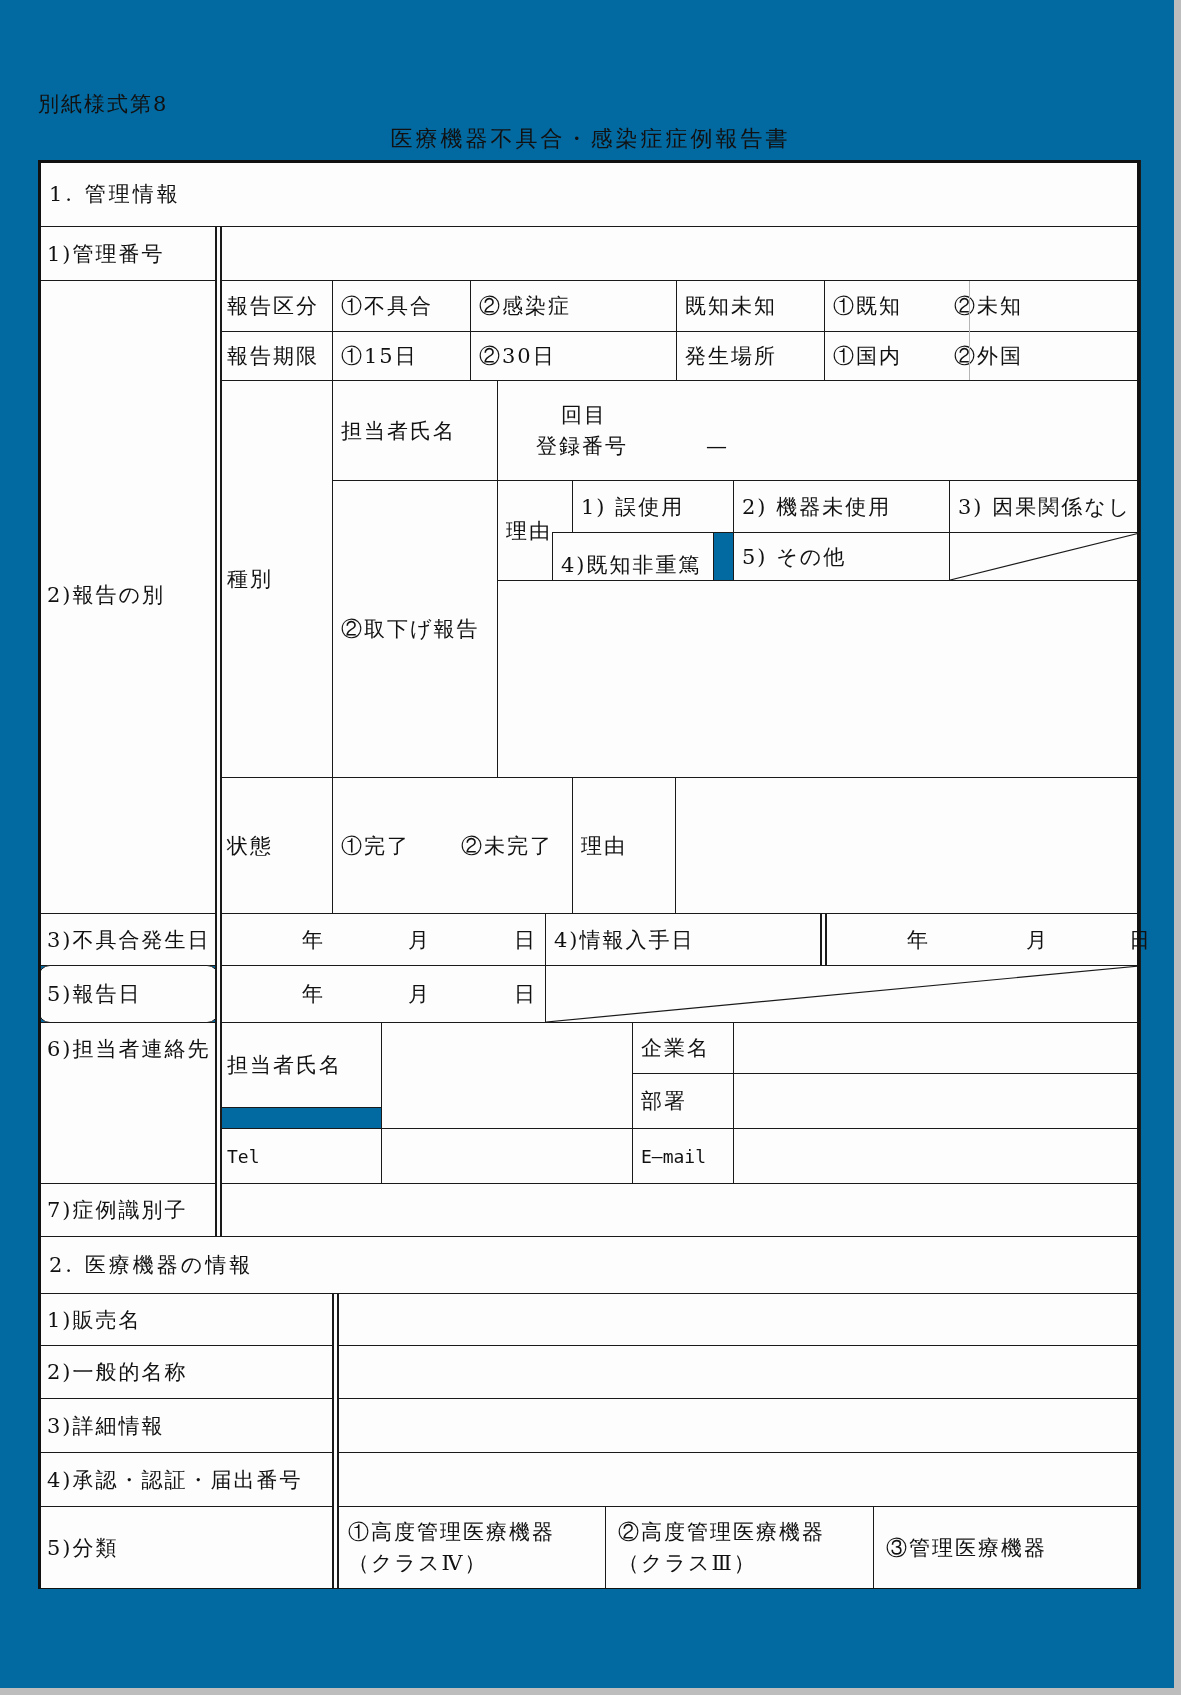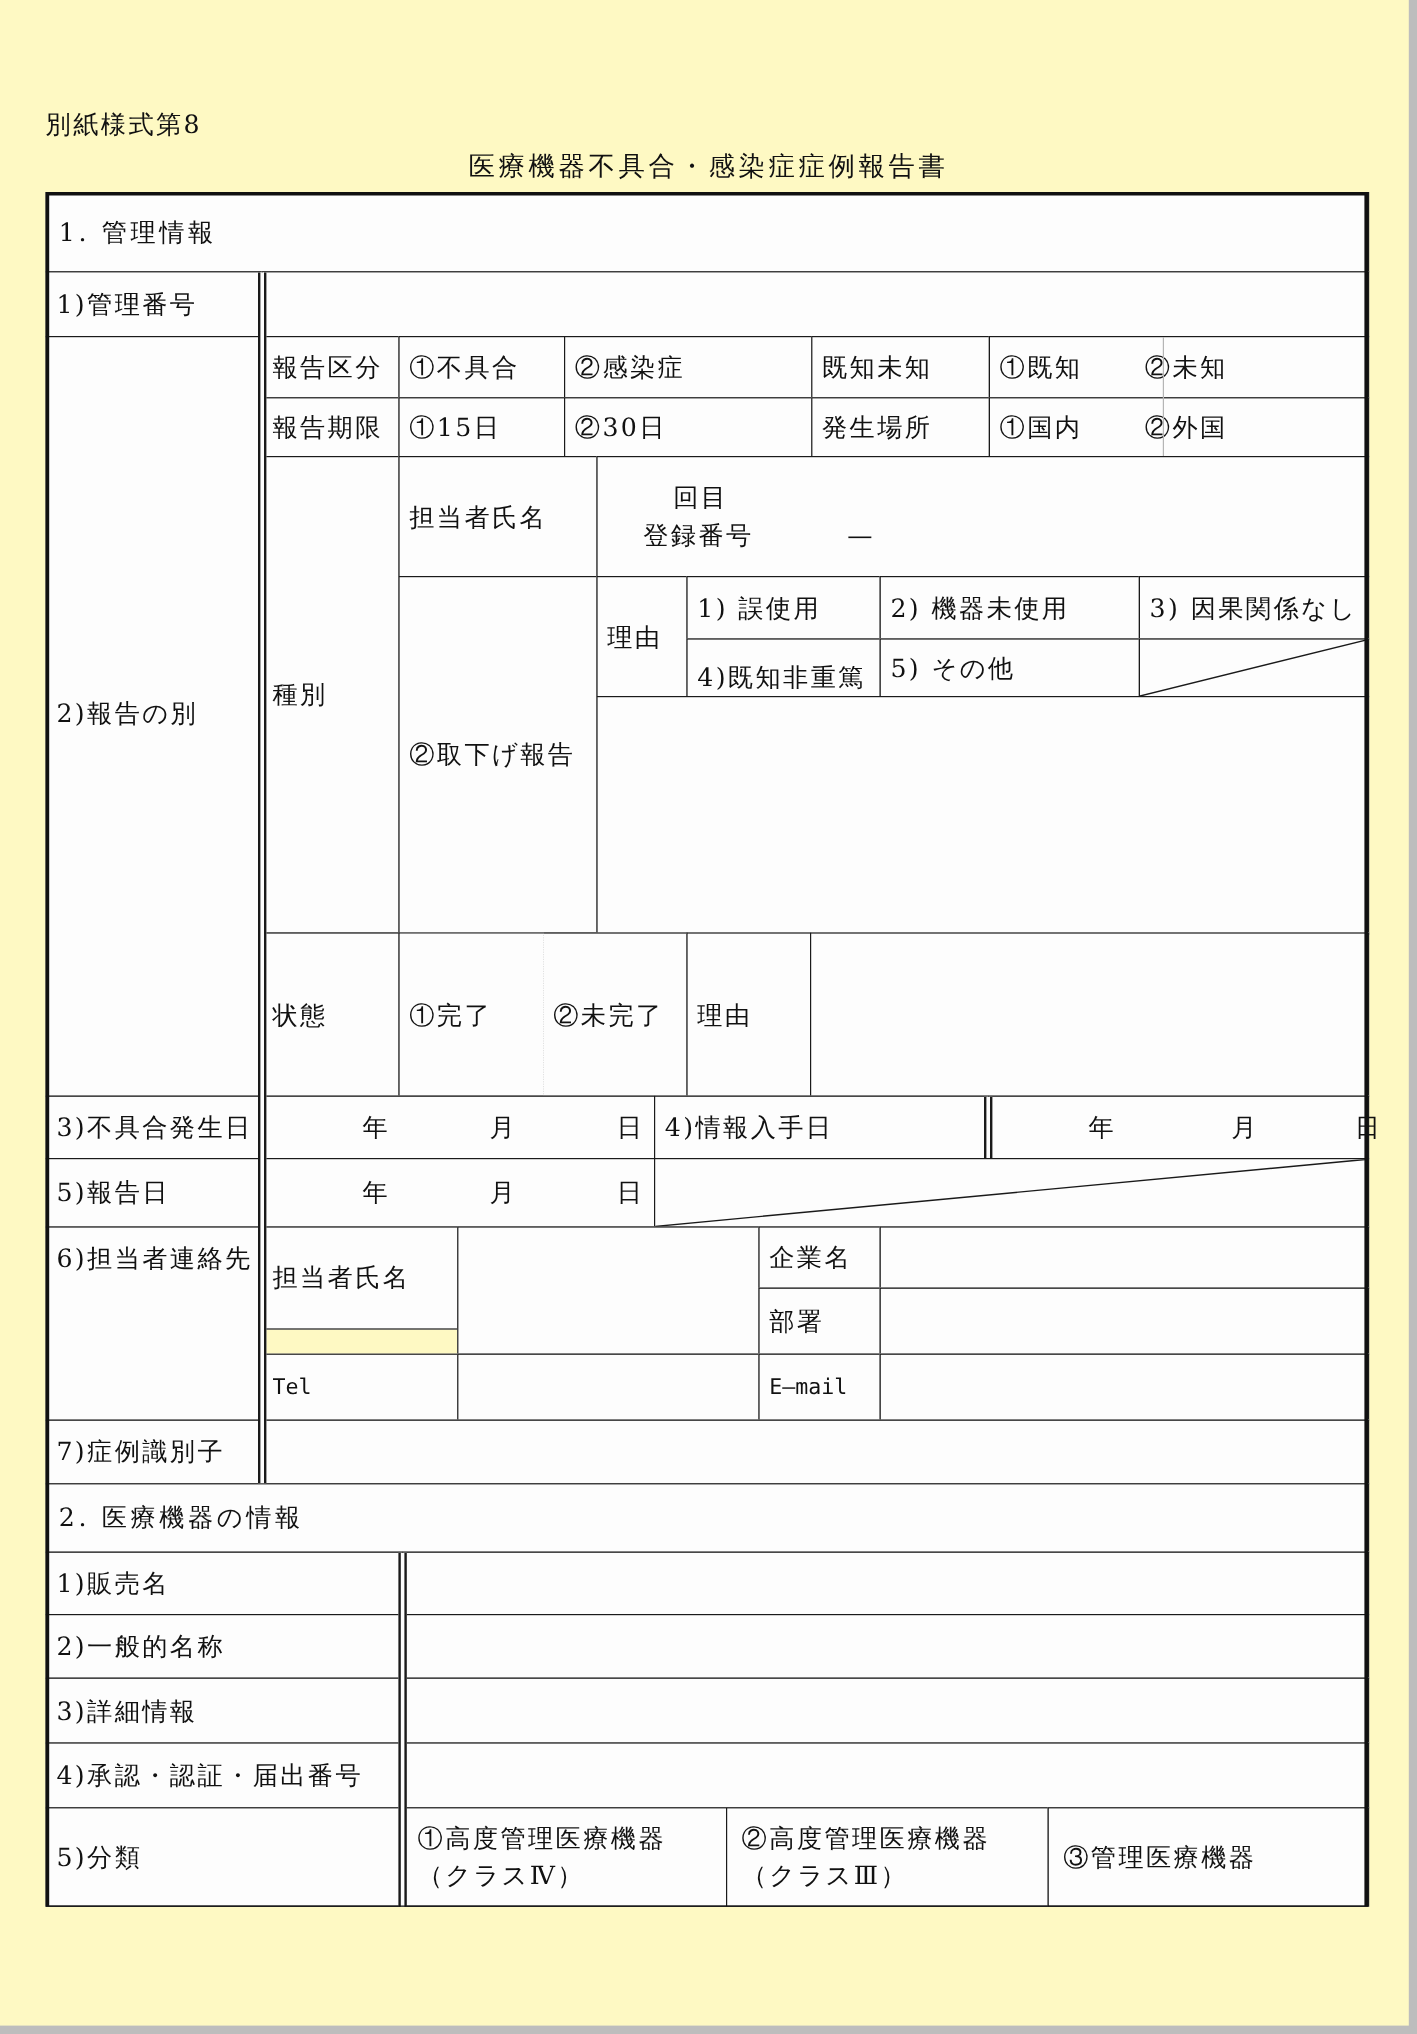--- a/index.html
+++ b/index.html
@@ -1,17 +1,17 @@
 <!DOCTYPE html>
 <html><head>
 <meta charset="utf-8">
 <style>
   html,body{margin:0;padding:0;}
   body{background:#e8e8e8;font-family:"DejaVu Serif","Liberation Serif",serif;}
-  .page{position:relative;width:1181px;height:1695px;background:#fef9c3;overflow:hidden;color:#111;}
+  .page{position:relative;width:1181px;height:1695px;background:#0369a1;overflow:hidden;color:#111;}
   .edge-right{position:absolute;right:0;top:0;width:7px;height:1695px;background:#bdbdbd;}
   .edge-bottom{position:absolute;left:0;bottom:0;width:1181px;height:7px;background:#bdbdbd;}
   .hdr-label{position:absolute;left:38px;top:90px;font-size:21px;letter-spacing:2px;}
   .doc-title{position:absolute;left:0;top:124px;width:1181px;text-align:center;font-size:22px;letter-spacing:3px;}
   .form-outline{position:absolute;left:38px;top:160px;width:1102px;height:1429px;
     border:3px solid #111;border-bottom-width:1px;box-sizing:border-box;z-index:6;pointer-events:none;}
   .cell{position:absolute;box-sizing:border-box;border:1px solid #1a1a1a;background:#fdfdfd;
     display:flex;align-items:center;padding:0 8px;font-size:21px;letter-spacing:2px;white-space:nowrap;z-index:1;}
   .cell.empty{background:#fdfdfd;}
   .top-align{align-items:flex-start;padding-top:12px;}
@@ -70,21 +70,21 @@
   </div>
 
   <div class="cell" style="left:332px;top:480px;width:166px;height:298px;">②取下げ報告</div>
 
   <div class="cell" style="left:497px;top:480px;width:76px;height:101px;">理由</div>
 
   <div class="cell" style="left:572px;top:480px;width:162px;height:53px;">1) 誤使用</div>
   <div class="cell" style="left:733px;top:480px;width:217px;height:53px;">2) 機器未使用</div>
   <div class="cell" style="left:949px;top:480px;width:192px;height:53px;">3) 因果関係なし</div>
 
-  <div class="cell" style="left:572px;top:532px;width:162px;height:65px;">4)既知非重篤</div>
+  <div class="cell" style="left:552px;top:532px;width:162px;height:65px;">4)既知非重篤</div>
   <div class="cell" style="left:733px;top:532px;width:217px;height:49px;">5) その他</div>
   <div class="cell empty" style="left:949px;top:532px;width:192px;height:49px;"></div>
   <svg class="diag-svg" style="left:950px;top:533px;" width="190" height="47">
     <line x1="0" y1="47" x2="190" y2="0" stroke="#1a1a1a" stroke-width="1.2"></line>
   </svg>
 
   <div class="cell empty" style="left:497px;top:580px;width:644px;height:199px;"></div>
 
   <div class="cell" style="left:218px;top:777px;width:115px;height:137px;">状態</div>
   <div class="cell dotted-right" style="left:332px;top:777px;width:122px;height:137px;">①完了</div>
@@ -98,21 +98,21 @@
     <span class="gap83">月</span>
     <span class="gap83">日</span>
   </div>
   <div class="cell" style="left:545px;top:913px;width:279px;height:53px;">4)情報入手日</div>
   <div class="cell datecell" style="left:823px;top:913px;width:318px;height:53px;">
     <span class="gap75">年</span>
     <span class="gap96">月</span>
     <span class="gap80">日</span>
   </div>
 
-  <div class="cell" style="left:38px;top:965px;width:181px;height:58px;">5)報告日</div>
+  <div class="cell" style="left:38px;top:965px;width:181px;height:58px;border-radius:12px;">5)報告日</div>
   <div class="cell datecell" style="left:218px;top:965px;width:328px;height:58px;">
     <span class="gap75">年</span>
     <span class="gap83">月</span>
     <span class="gap83">日</span>
   </div>
   <div class="cell empty" style="left:545px;top:965px;width:596px;height:58px;"></div>
   <svg class="diag-svg" style="left:546px;top:966px;" width="594" height="56">
     <line x1="0" y1="56" x2="594" y2="0" stroke="#1a1a1a" stroke-width="1.2"></line>
   </svg>
 

